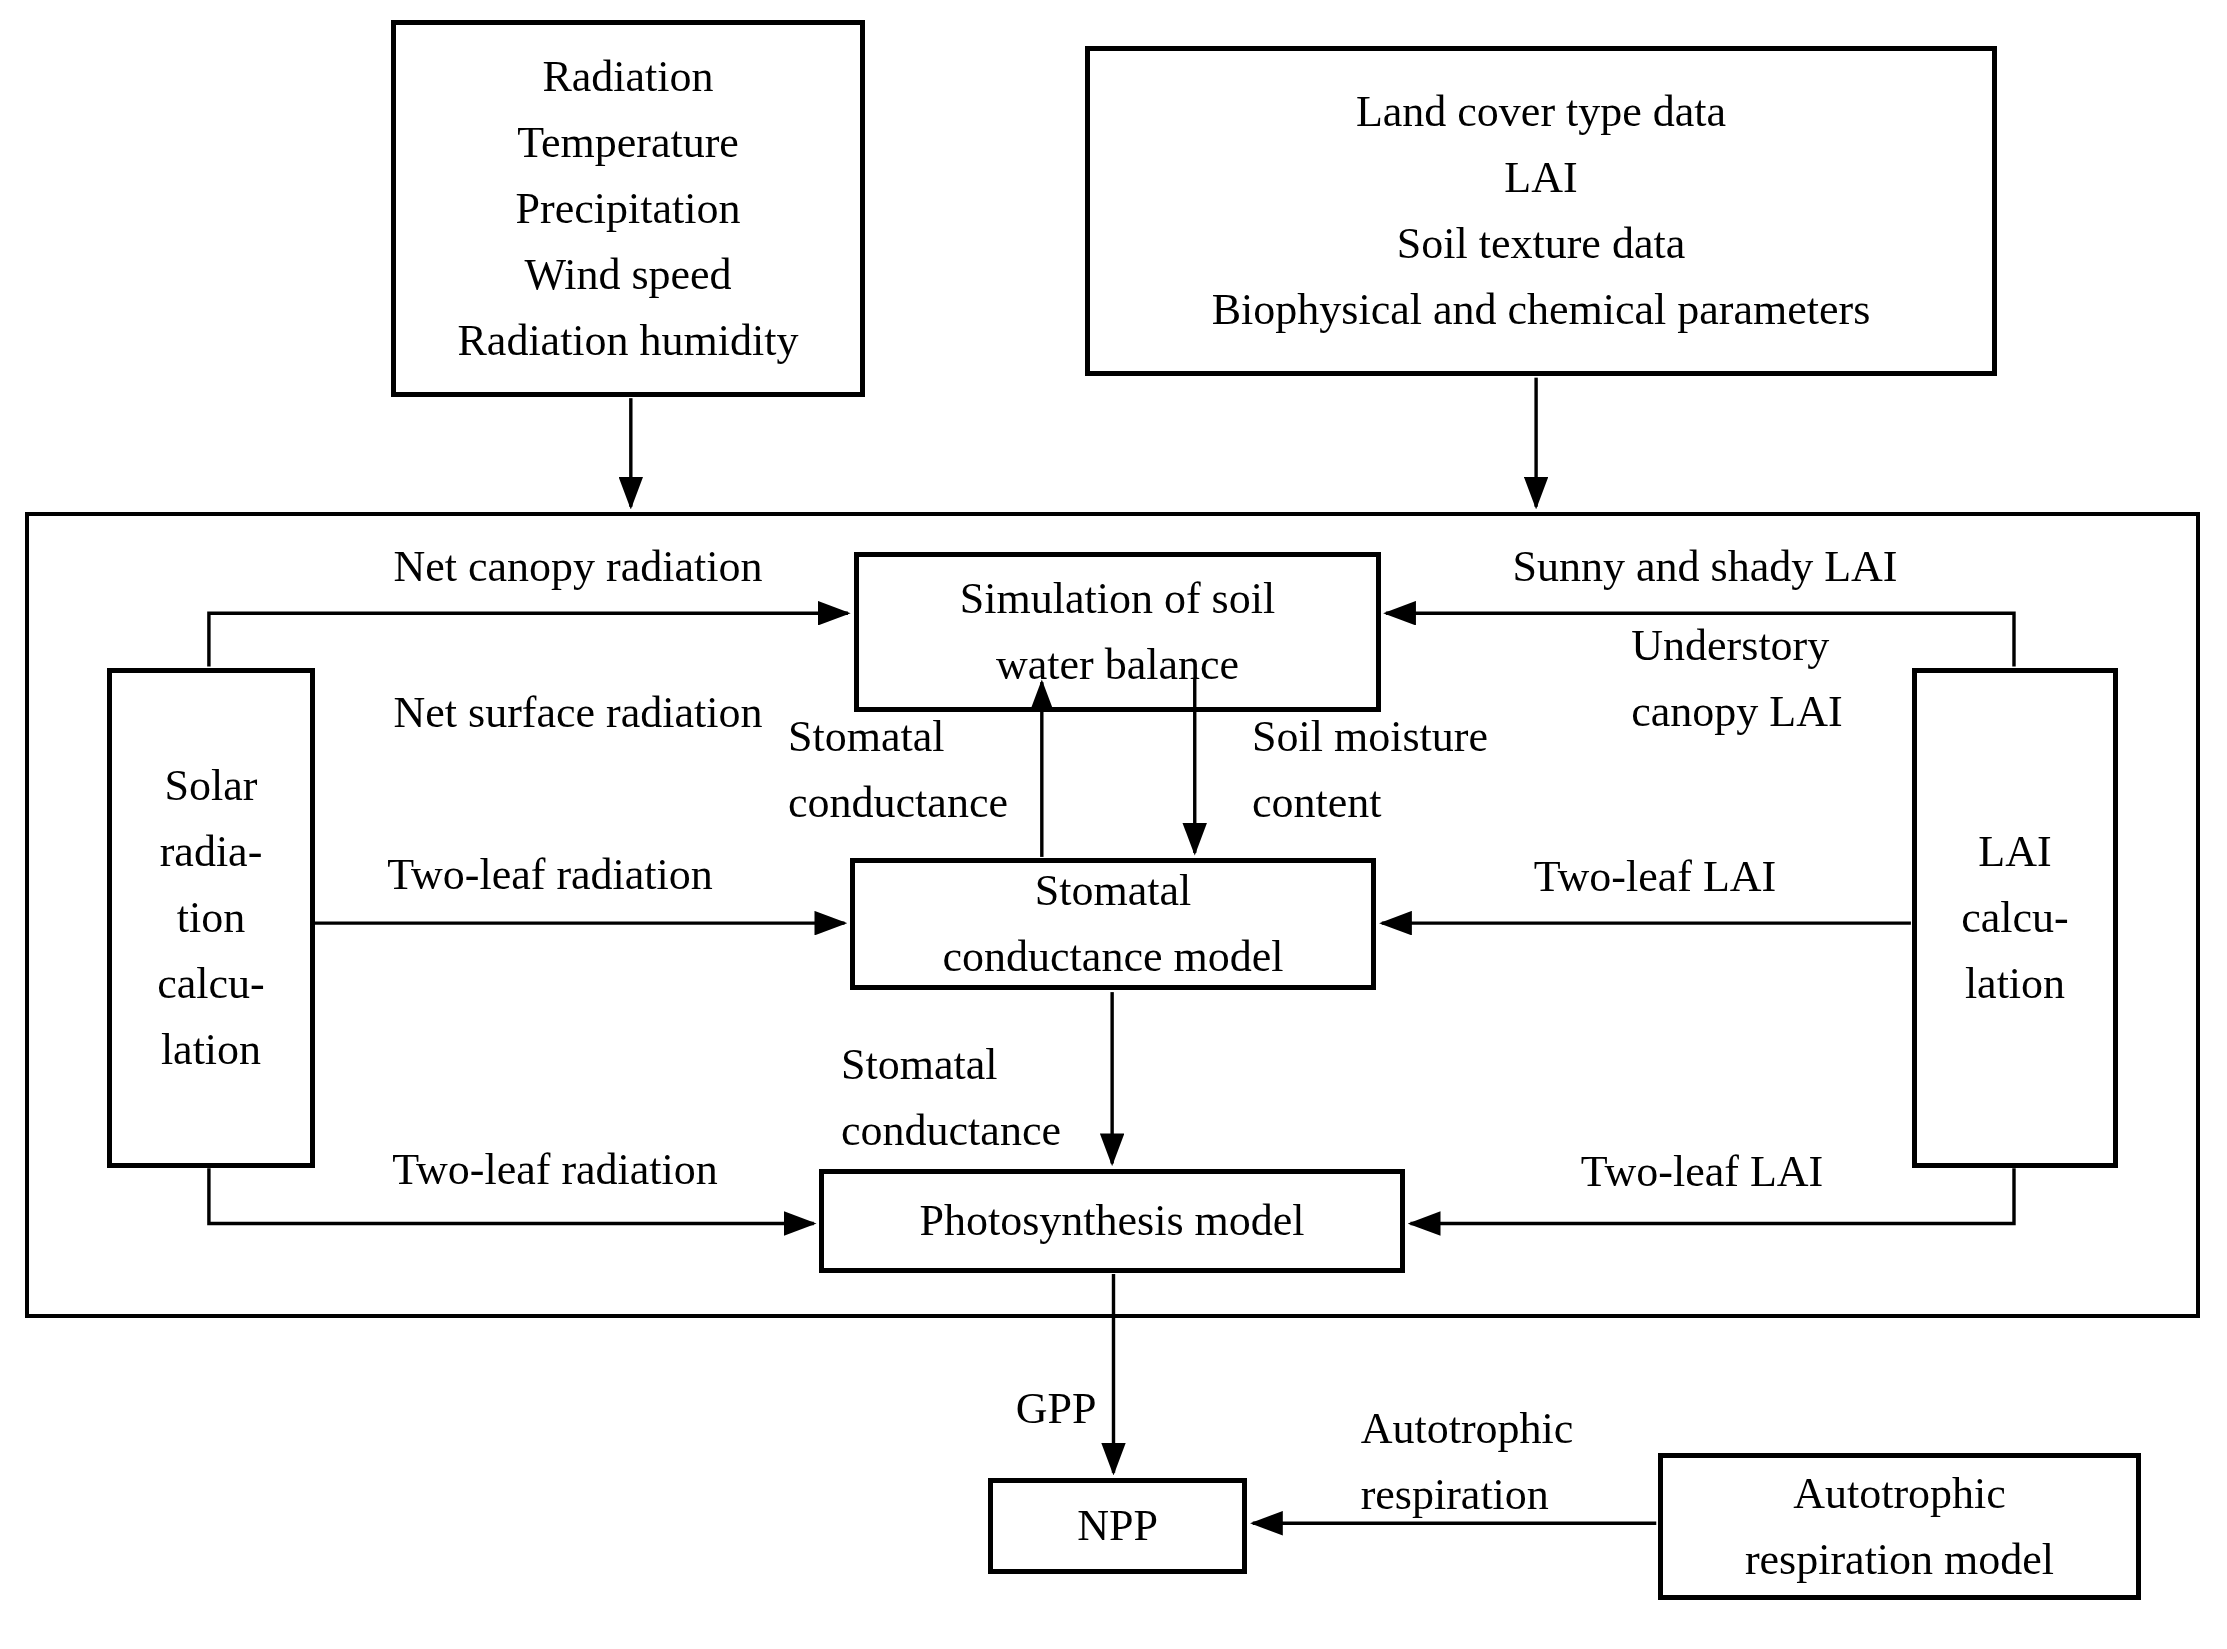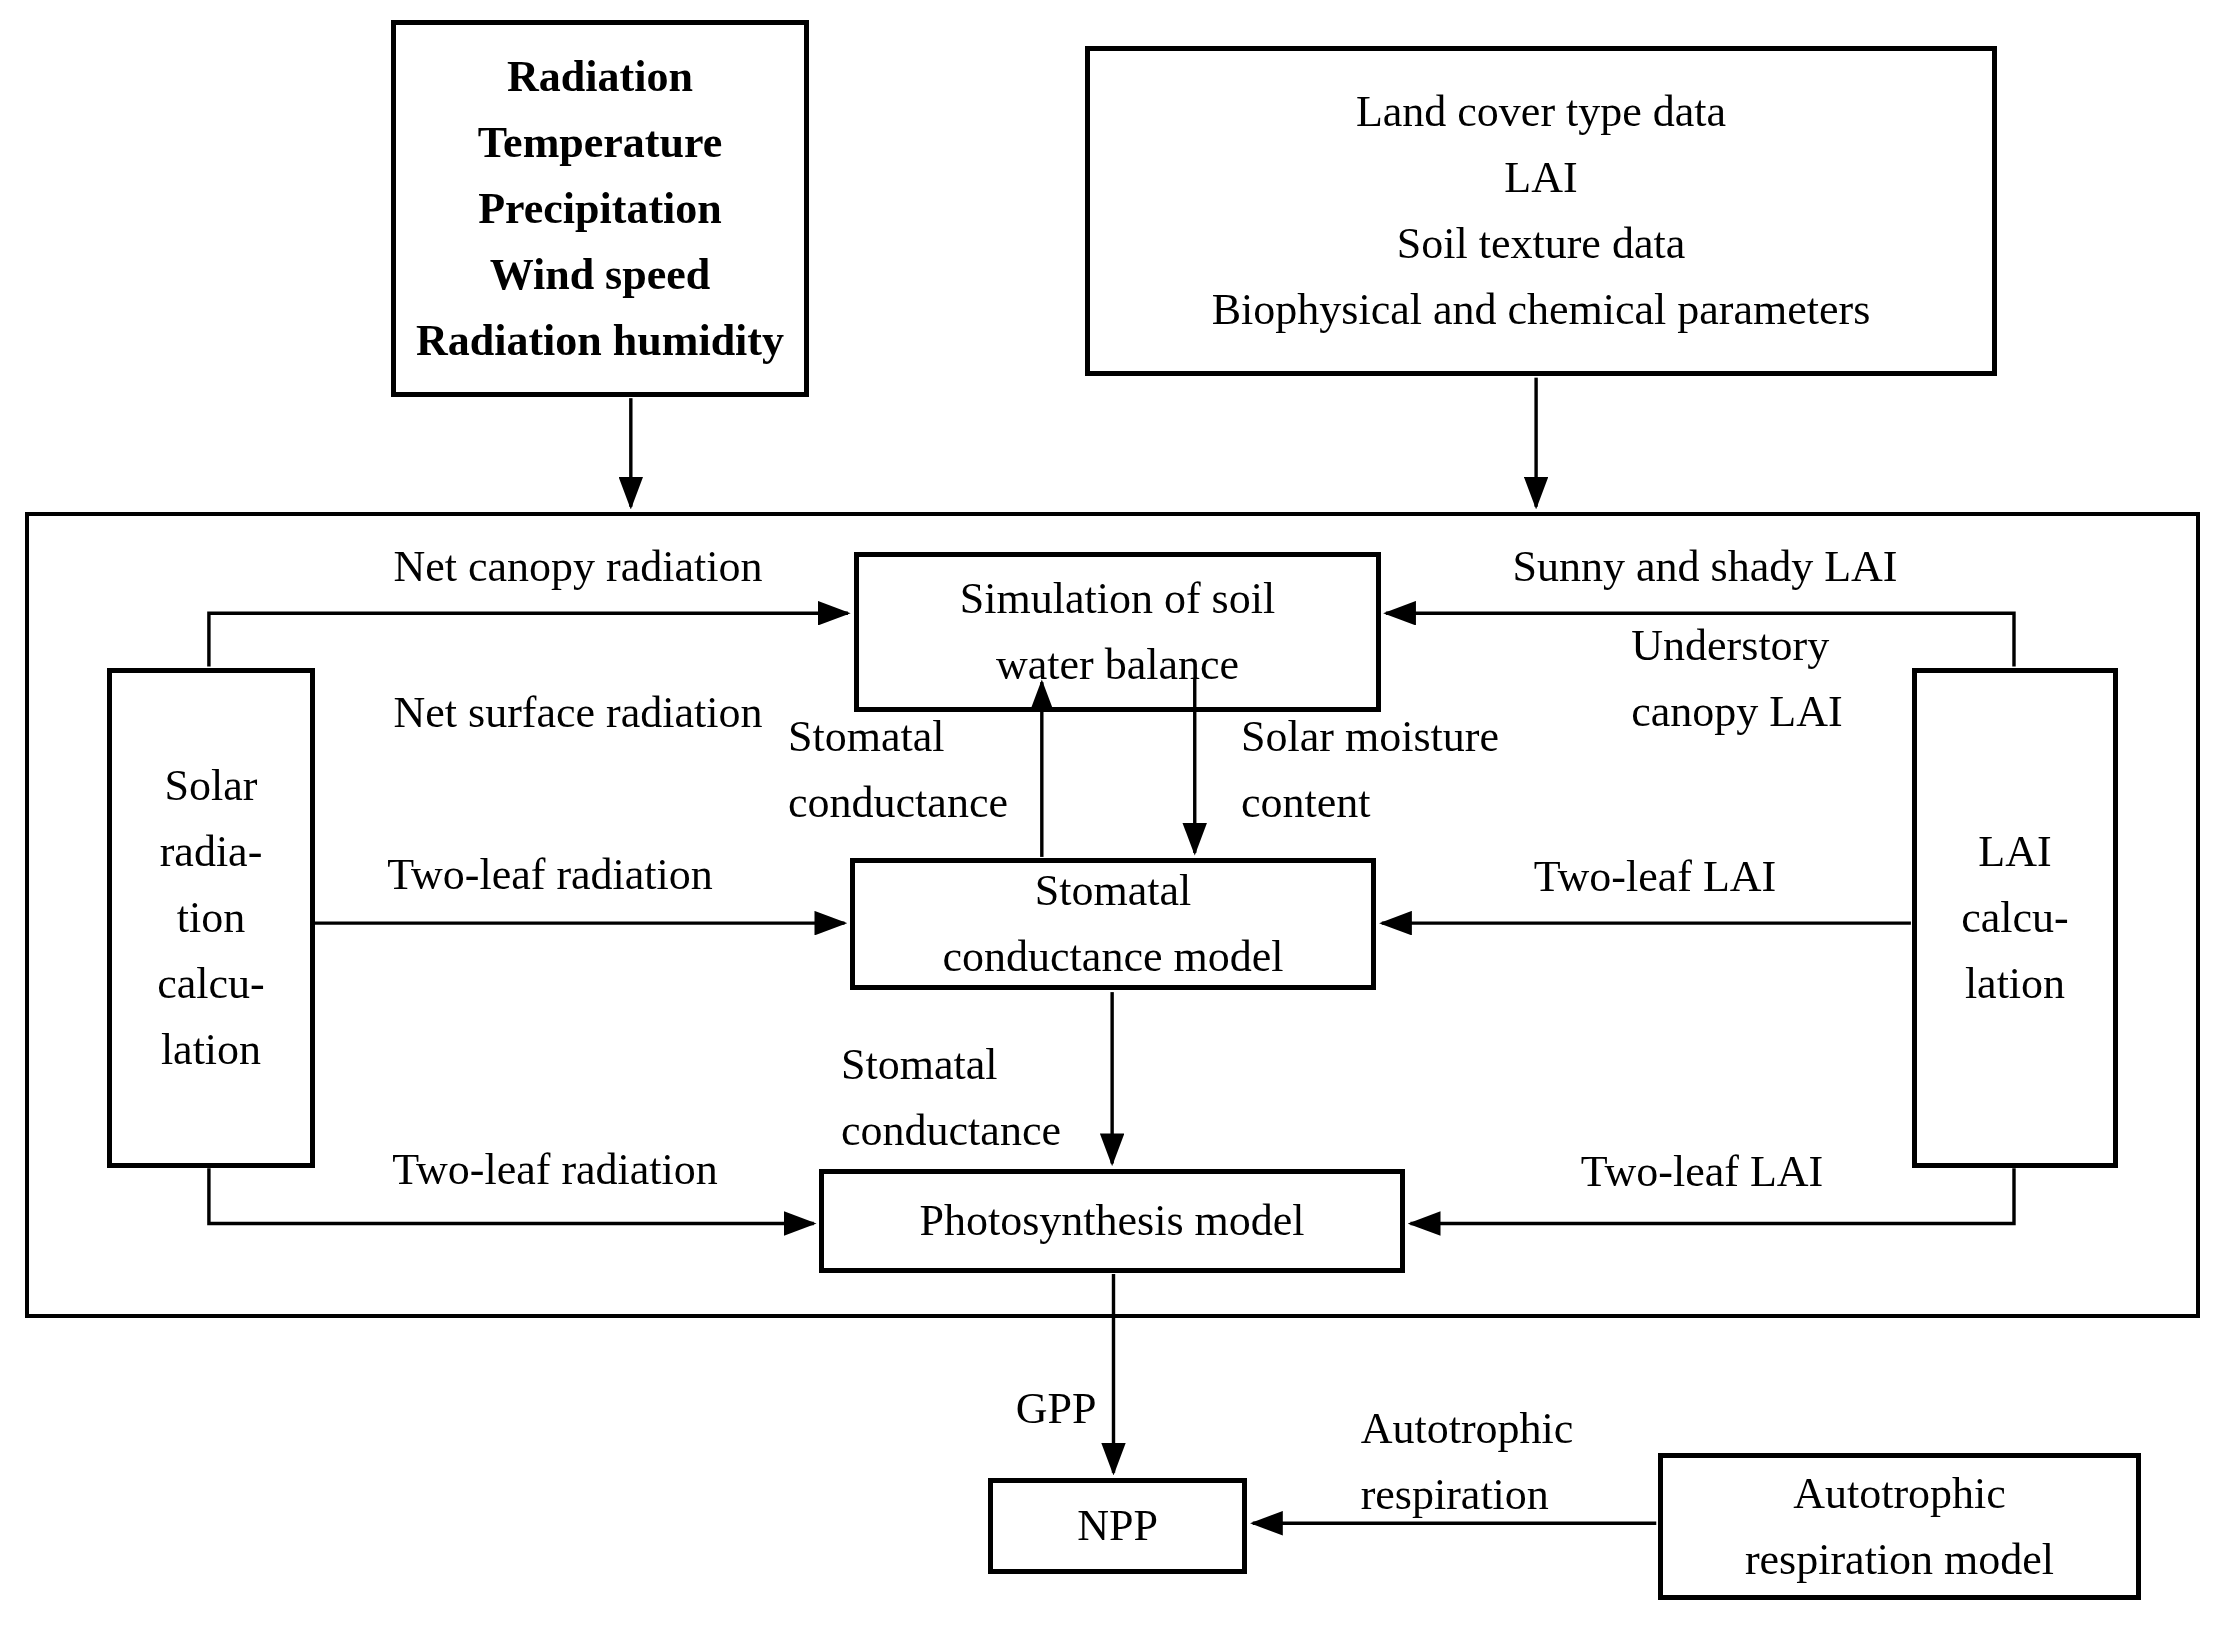--- a/index.html
+++ b/index.html
@@ -65,21 +65,21 @@
     stroke-width: 5;
   }
 </style>
 </head>
 <body>
 
 <div id="stage">
 
   <div id="outer-box"></div>
 
-  <div class="box" style="left:391px; top:20px; width:418px; height:377px;font-weight:bold;">
+  <div class="box" style="left:391px; top:20px; width:474px; height:377px;">
     <div class="bline">Radiation</div>
     <div class="bline">Temperature</div>
     <div class="bline">Precipitation</div>
     <div class="bline">Wind speed</div>
     <div class="bline">Radiation humidity</div>
   </div>
 
   <div class="box" style="left:1085px; top:46px; width:912px; height:330px;">
     <div class="bline">Land cover type data</div>
     <div class="bline">LAI</div>
@@ -135,21 +135,21 @@
   </div>
   <div class="edge-label" style="left:1705px; top:679px;margin-left:32px;">
     <div class="lline">Understory</div>
     <div class="lline">canopy LAI</div>
   </div>
   <div class="edge-label" style="left:898px; top:770px;">
     <div class="lline">Stomatal</div>
     <div class="lline">conductance</div>
   </div>
   <div class="edge-label" style="left:1370px; top:770px;">
-    <div class="lline">Solar moisture</div>
+    <div class="lline">Soil moisture</div>
     <div class="lline">content</div>
   </div>
   <div class="edge-label" style="left:550px; top:875px;">
     <div class="lline">Two-leaf radiation</div>
   </div>
   <div class="edge-label" style="left:1655px; top:877px;">
     <div class="lline">Two-leaf LAI</div>
   </div>
   <div class="edge-label" style="left:951px; top:1098px;">
     <div class="lline">Stomatal</div>

